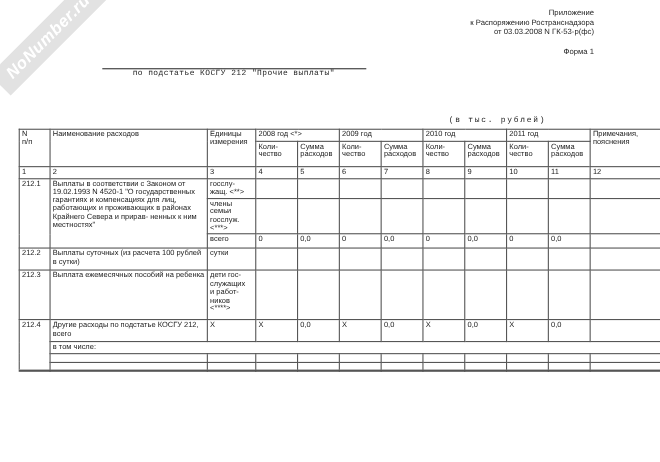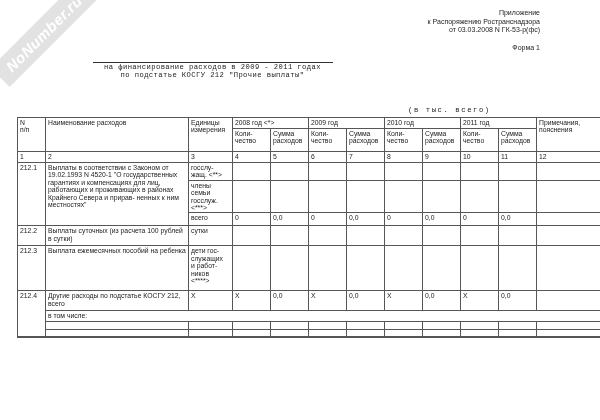--- a/index.html
+++ b/index.html
@@ -104,25 +104,24 @@
 
   <div class="letterhead">
     <div>Приложение</div>
     <div>к Распоряжению Ространснадзора</div>
     <div>от 03.03.2008 N ГК-53-р(фс)</div>
     <div class="form-label">Форма 1</div>
   </div>
 
   <div class="title-block">
     <div class="signature-line"></div>
-    <div>на финансирование расходов в 2009 - 2011 годах</div>
     <div>по подстатье КОСГУ 212 "Прочие выплаты"</div>
   </div>
 
-  <div class="currency-note">(в тыс. всего)</div>
+  <div class="currency-note">(в тыс. рублей)</div>
 
   <table class="budget">
     <colgroup>
       <col style="width:28px">
         <col style="width:143px">
         <col style="width:44px">
       <col style="width:38px">
         <col style="width:38px">
         <col style="width:38px">
         <col style="width:38px">

